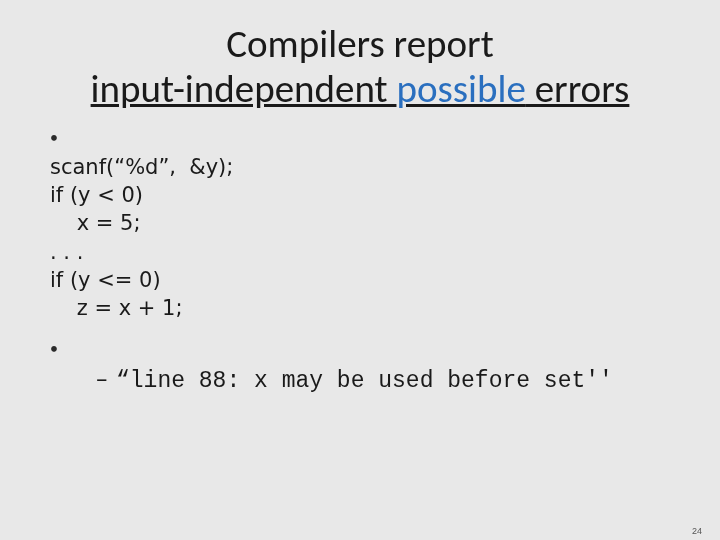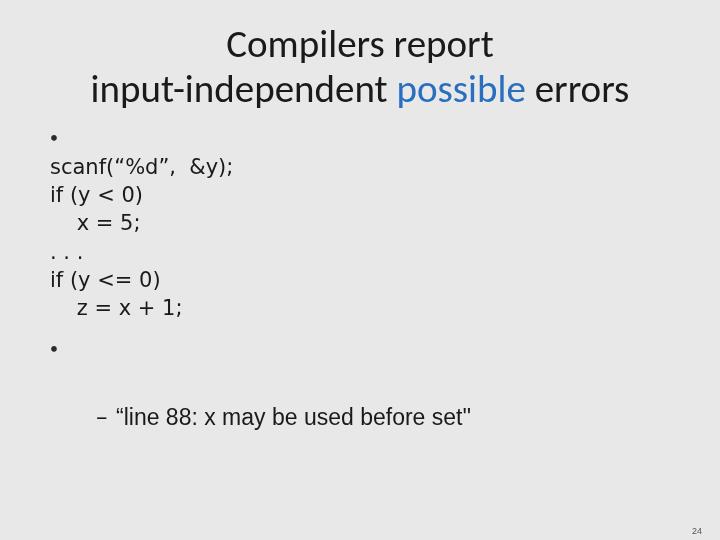--- a/index.html
+++ b/index.html
@@ -23,21 +23,21 @@
   .title {
     text-align: center;
     font-size: 39px;
     line-height: 1.15;
     padding-top: 22px;
     padding-left: 40px;
     padding-right: 40px;
     font-weight: 400;
   }
   .title .line1 { display: block; }
-  .title .line2 { display: block; }
+  .title .line2 { display: block; text-decoration: underline; }
   .title .possible { color: #2a6fbf; }
   .body {
     padding-left: 50px;
     padding-right: 40px;
     padding-top: 18px;
   }
   .bullet-row {
     display: flex;
     align-items: baseline;
     font-size: 27px;
@@ -68,23 +68,22 @@
     font-size: 23px;
     margin-left: 46px;
     margin-top: 6px;
   }
   .sub-dash {
     width: 20px;
     flex: 0 0 20px;
     font-family: "Verdana", "DejaVu Sans", sans-serif;
   }
   .sub-text {
-    font-family: Liberation Sans, sans-serif;
+    font-family: Liberation Mono, monospace;
     white-space: pre;
-    margin-top: 38px;
   }
   .pagenum {
     position: absolute;
     right: 18px;
     bottom: 4px;
     font-size: 9px;
     color: #555;
     font-family: Arial, sans-serif;
   }
 </style>

